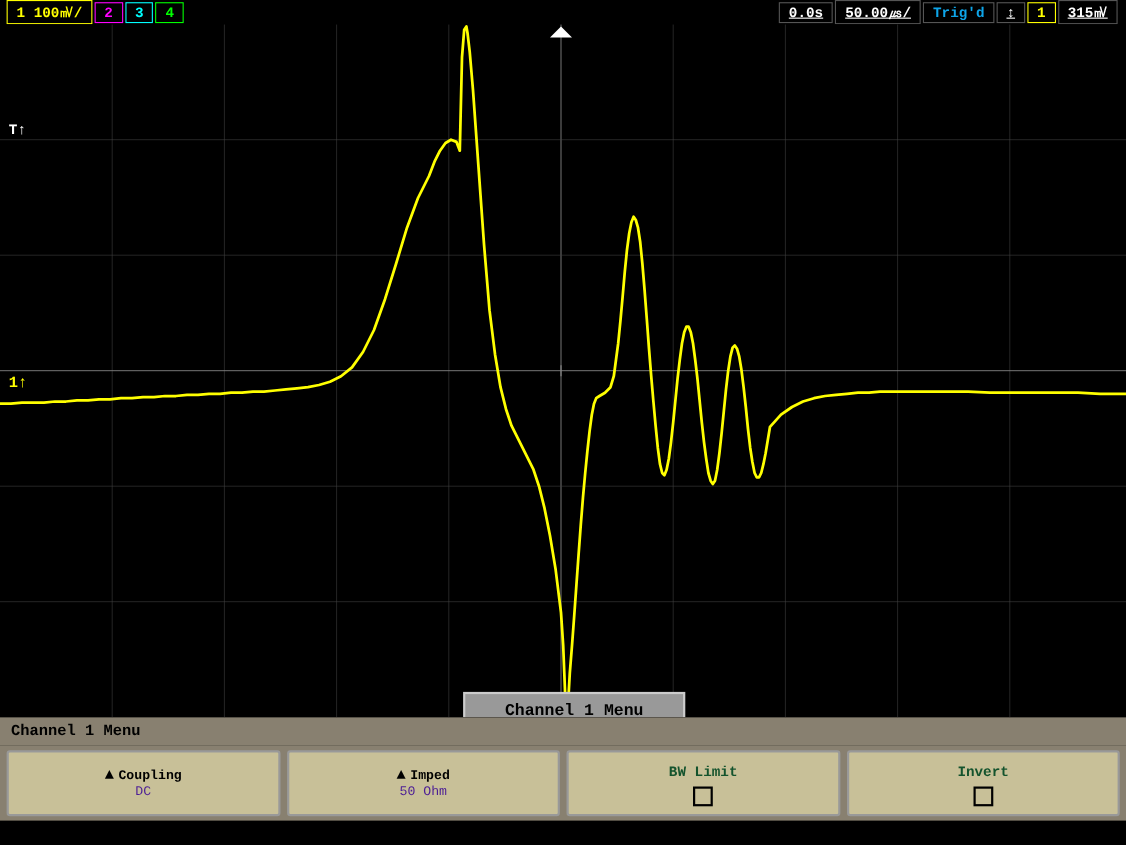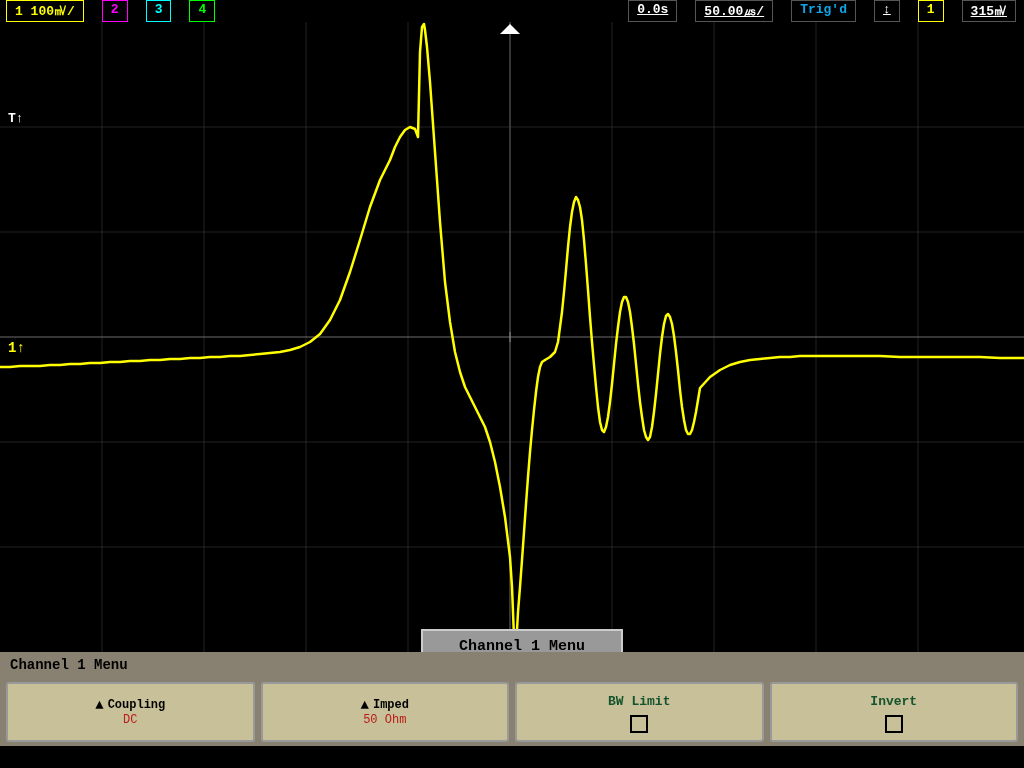--- a/index.html
+++ b/index.html
@@ -7,24 +7,25 @@
       width: 1024px;
       height: 768px;
       background: #000;
       font-family: 'Courier New', monospace;
       overflow: hidden;
     }
 
     
     #top-bar {
       display: flex;
+      align-items: center;
       background: #000;
       height: 22px;
       padding: 0 6px;
-      gap: 16px;
+      gap: 0;
     }
     .top-item {
       color: #fff;
       font-size: 13px;
       font-weight: bold;
       padding: 1px 8px;
       border: 1px solid #555;
       margin-right: 2px;
       background: #000;
     }
@@ -92,21 +93,21 @@
 
     .menu-btn .btn-label {
       font-size: 13px;
       color: #14532d;
       font-weight: bold;
       margin-top: 2px;
     }
 
     .menu-btn .btn-sub {
       font-size: 12px;
-      color: #b91c1c;
+      color: #4c1d95;
     }
 
     .arrow-up {
       font-size: 14px;
       color: #000;
       font-weight: bold;
     }
 
     .checkbox-area {
       width: 18px;

